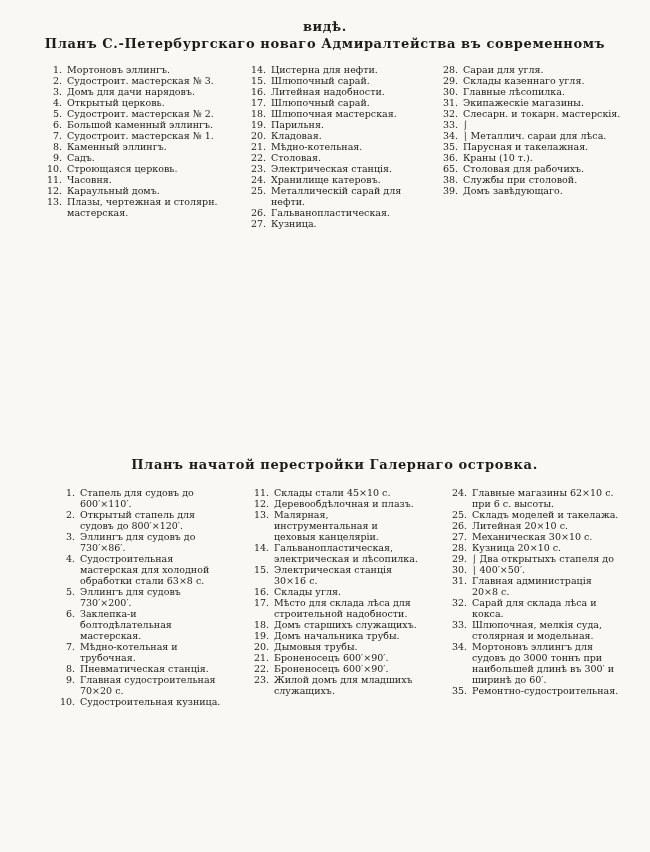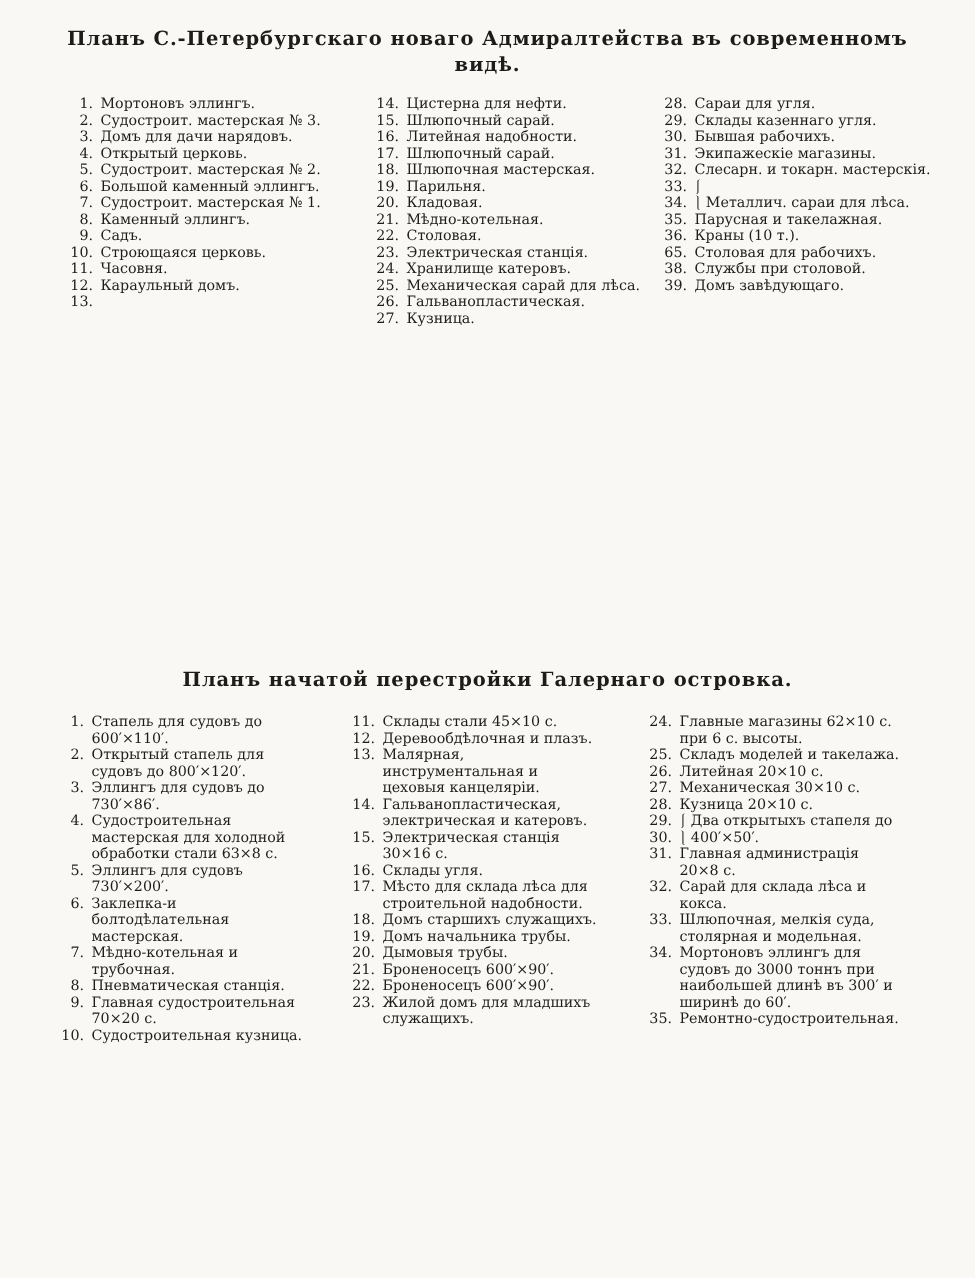--- a/index.html
+++ b/index.html
@@ -25,21 +25,21 @@
     text-align: center;
     max-width: 600px;
     margin: 0 auto 12px auto;
   }
   .title .line { display: block; }
   .cols { display: flex; }
   .s1 .cols { padding-left: 42px; gap: 10px; }
   .s1 .col-a { width: 194px; }
   .s1 .col-b { width: 182px; }
   .s1 .col-c { width: 190px; }
-  .s2 { margin-top: 227px; }
+  .s2 { margin-top: 227px; padding-left: 19px; }
   .s2 .title { margin-bottom: 14px; }
   .s2 .cols { padding-left: 36px; gap: 26px; }
   .s2 .col-a { width: 168px; }
   .s2 .col-b { width: 172px; }
   .s2 .col-c { width: 182px; }
   .item {
     display: flex;
     font-size: 9.5px;
     line-height: 11px;
   }
@@ -55,22 +55,22 @@
     font-family: "DejaVu Serif", "DejaVu Sans", serif;
   }
 </style>
 </head>
 <body>
 
 <div class="page">
 
   <div class="section s1">
     <h1 class="title">
+      <span class="line">видѣ.</span>
       <span class="line">Планъ С.-Петербургскаго новаго Адмиралтейства въ современномъ</span>
-      <span class="line">видѣ.</span>
     </h1>
     <div class="cols">
       <div class="col col-a">
           <div class="item">
             <span class="num">1.</span>
             <span class="txt">Мортоновъ эллингъ.</span>
           </div>
           <div class="item">
             <span class="num">2.</span>
             <span class="txt">Судостроит. мастерская № 3.</span>
@@ -110,20 +110,21 @@
           <div class="item">
             <span class="num">11.</span>
             <span class="txt">Часовня.</span>
           </div>
           <div class="item">
             <span class="num">12.</span>
             <span class="txt">Караульный домъ.</span>
           </div>
           <div class="item">
             <span class="num">13.</span>
+            <span class="txt">Плазы, чертежная и столярн. мастерская.</span>
           </div>
         </div>
       <div class="col col-b">
           <div class="item">
             <span class="num">14.</span>
             <span class="txt">Цистерна для нефти.</span>
           </div>
           <div class="item">
             <span class="num">15.</span>
             <span class="txt">Шлюпочный сарай.</span>
@@ -159,21 +160,21 @@
           <div class="item">
             <span class="num">23.</span>
             <span class="txt">Электрическая станція.</span>
           </div>
           <div class="item">
             <span class="num">24.</span>
             <span class="txt">Хранилище катеровъ.</span>
           </div>
           <div class="item">
             <span class="num">25.</span>
-            <span class="txt">Механическая сарай для лѣса.</span>
+            <span class="txt">Металлическій сарай для нефти.</span>
           </div>
           <div class="item">
             <span class="num">26.</span>
             <span class="txt">Гальванопластическая.</span>
           </div>
           <div class="item">
             <span class="num">27.</span>
             <span class="txt">Кузница.</span>
           </div>
         </div>
@@ -181,21 +182,21 @@
           <div class="item">
             <span class="num">28.</span>
             <span class="txt">Сараи для угля.</span>
           </div>
           <div class="item">
             <span class="num">29.</span>
             <span class="txt">Склады казеннаго угля.</span>
           </div>
           <div class="item">
             <span class="num">30.</span>
-            <span class="txt">Бывшая рабочихъ.</span>
+            <span class="txt">Главные лѣсопилка.</span>
           </div>
           <div class="item">
             <span class="num">31.</span>
             <span class="txt">Экипажескіе магазины.</span>
           </div>
           <div class="item">
             <span class="num">32.</span>
             <span class="txt">Слесарн. и токарн. мастерскія.</span>
           </div>
           <div class="item">
@@ -285,21 +286,21 @@
           <div class="item">
             <span class="num">12.</span>
             <span class="txt">Деревообдѣлочная и плазъ.</span>
           </div>
           <div class="item">
             <span class="num">13.</span>
             <span class="txt">Малярная, инструментальная и цеховыя канцеляріи.</span>
           </div>
           <div class="item">
             <span class="num">14.</span>
-            <span class="txt">Гальванопластическая, электрическая и катеровъ.</span>
+            <span class="txt">Гальванопластическая, электрическая и лѣсопилка.</span>
           </div>
           <div class="item">
             <span class="num">15.</span>
             <span class="txt">Электрическая станція 30×16&nbsp;с.</span>
           </div>
           <div class="item">
             <span class="num">16.</span>
             <span class="txt">Склады угля.</span>
           </div>
           <div class="item">

